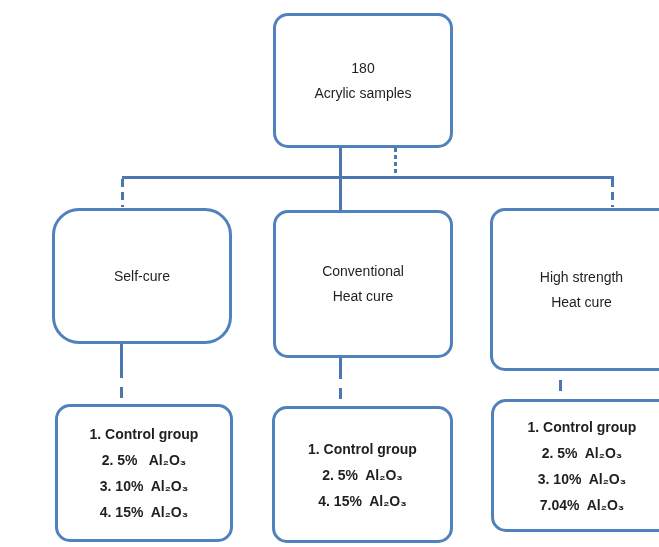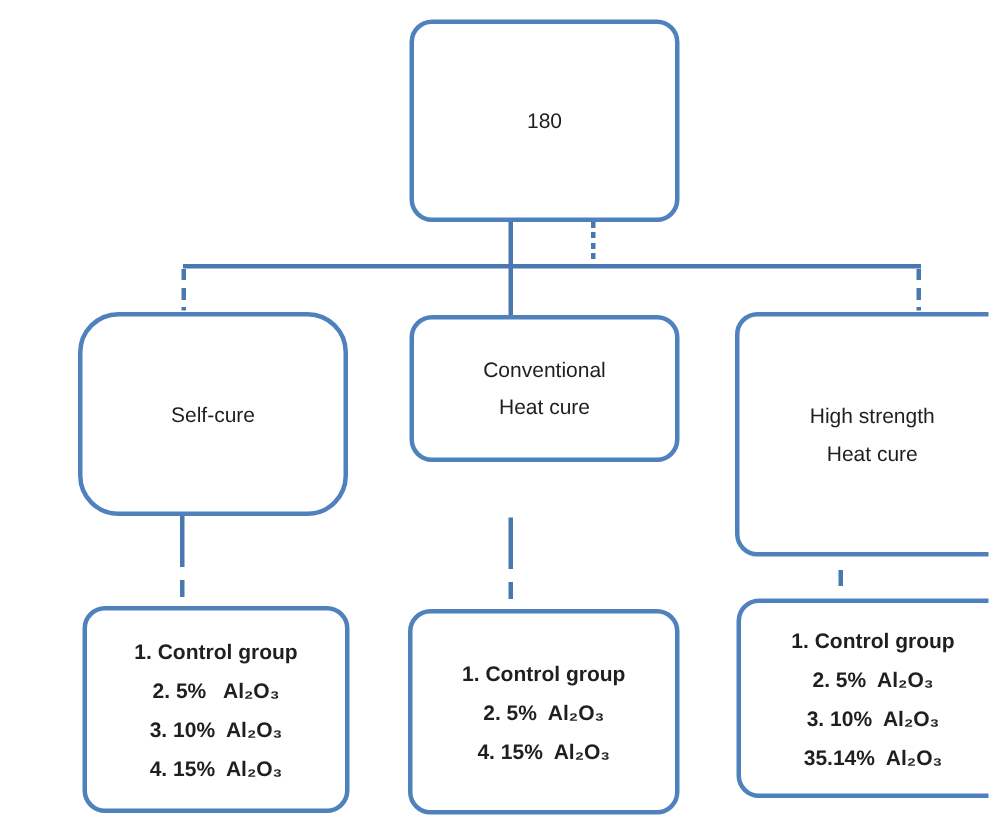--- a/index.html
+++ b/index.html
@@ -37,21 +37,21 @@
   }
   .group-line{
     line-height:26px;
     font-size:14px;
     white-space:pre;
     font-weight:bold;
   }
   
   .box-root {left:245px; top:13px;  width:180px; height:135px;}
   .box-b1   {left:24px;  top:208px; width:180px; height:136px;border-radius:27px;}
-  .box-b2   {left:245px; top:210px; width:180px; height:98px;}
+  .box-b2   {left:245px; top:210px; width:180px; height:148px;}
   .box-b3   {left:462px; top:208px; width:183px; height:163px;}
   .box-g1   {left:27px;  top:404px; width:178px; height:138px;}
   .box-g2   {left:244px; top:406px; width:181px; height:137px;}
   .box-g3   {left:463px; top:399px; width:182px; height:133px;}
   
   .vsolid{position:absolute;width:3px;background:var(--conn);}
   .hsolid{position:absolute;height:3px;background:var(--conn);}
   .vdash-fine{
     position:absolute;width:3px;
     background:repeating-linear-gradient(to bottom,var(--conn) 0 4px,transparent 4px 7px);
@@ -82,20 +82,21 @@
   <div class="vdash-fine c-trunk-dashed"></div>
   <div class="hsolid c-rail"></div>
   <div class="vdash-drop c-drop-left"></div>
   <div class="vdash-drop c-drop-right"></div>
   <div class="vdash-long c-groups-1"></div>
   <div class="vdash-long c-groups-2"></div>
   <div class="vdash-long c-groups-3"></div>
 
   <div class="box box-root">
     <div class="line">180</div>
+    <div class="line">Acrylic samples</div>
   </div>
 
   <div class="box box-b1">
     <div class="line">Self-cure</div>
     <div class="line"></div>
   </div>
 
   <div class="box box-b2">
     <div class="line">Conventional</div>
     <div class="line">Heat cure</div>
@@ -116,16 +117,16 @@
   <div class="box box-g2">
     <div class="group-line">1. Control group</div>
     <div class="group-line">2. 5%  Al₂O₃</div>
     <div class="group-line">4. 15%  Al₂O₃</div>
   </div>
 
   <div class="box box-g3">
     <div class="group-line">1. Control group</div>
     <div class="group-line">2. 5%  Al₂O₃</div>
     <div class="group-line">3. 10%  Al₂O₃</div>
-    <div class="group-line">35.14%  Al₂O₃</div>
+    <div class="group-line">7.04%  Al₂O₃</div>
   </div>
 
 </div>
 
 </body></html>

